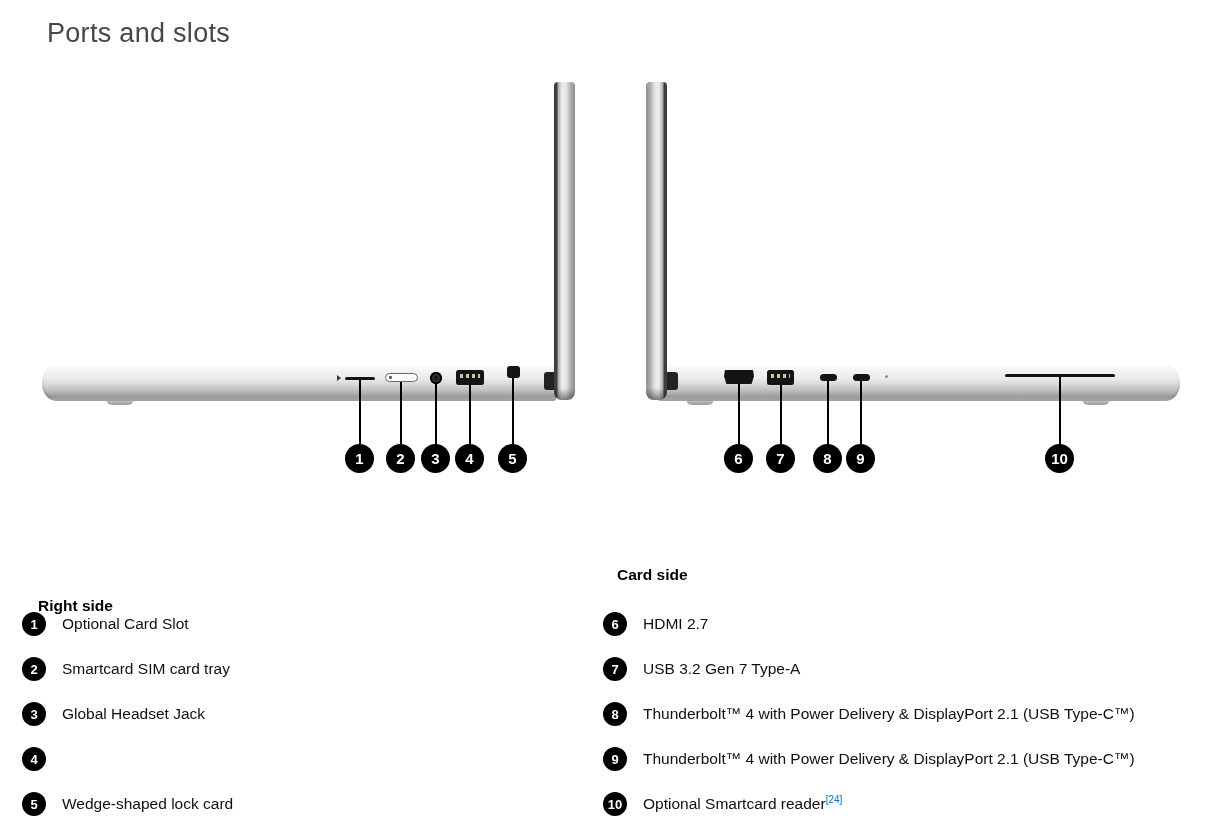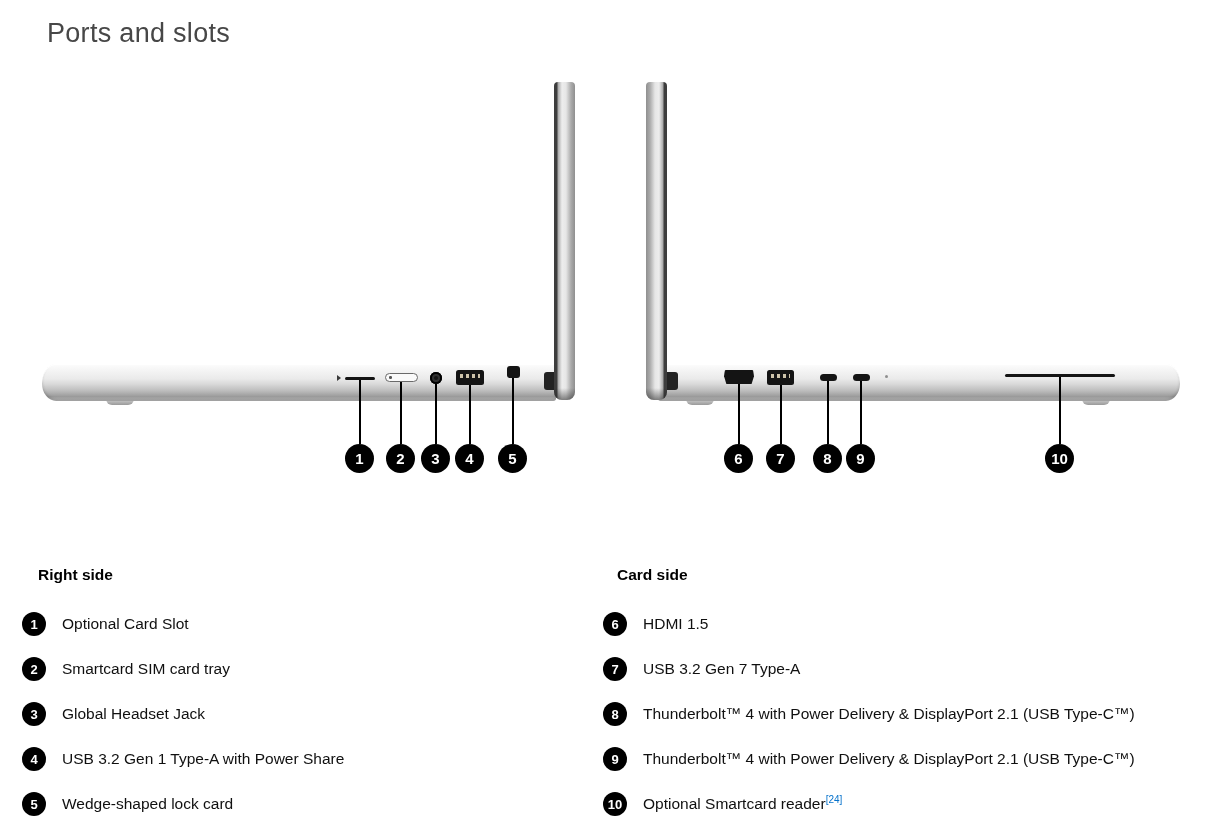--- a/index.html
+++ b/index.html
@@ -68,21 +68,21 @@
 
   
   .co{position:absolute;top:444px;width:29px;height:29px;border-radius:50%;background:#000;
       color:#fff;font-size:15px;font-weight:bold;display:flex;align-items:center;
       justify-content:center;z-index:6;}
   #co1{left:345px;} #co2{left:386px;} #co3{left:421px;} #co4{left:455px;} #co5{left:498px;}
   #co6{left:724px;} #co7{left:766px;} #co8{left:813px;} #co9{left:846px;} #co10{left:1045px;}
 
   
   .section-h{position:absolute;top:566px;font-size:15.5px;font-weight:bold;color:#000;}
-  #sh-right{left:38px;} #sh-left{left:617px;}
+  #sh-right{left:38px;margin-top:31px;} #sh-left{left:617px;}
   .row{position:absolute;display:flex;align-items:center;gap:16px;height:24px;}
   .col-l{left:22px;} .col-r{left:603px;}
   .r1{top:612px;} .r2{top:657px;} .r3{top:702px;} .r4{top:747px;} .r5{top:792px;}
   .badge{flex:0 0 24px;width:24px;height:24px;border-radius:50%;background:#000;color:#fff;
         font-size:13px;font-weight:bold;display:flex;align-items:center;justify-content:center;}
   .label{font-size:15.5px;color:#101010;white-space:nowrap;}
   sup.ref{color:#0672CB;font-size:10px;line-height:0;vertical-align:super;cursor:pointer;text-align:center;}
 </style>
 </head>
 <body>
@@ -147,32 +147,31 @@
   <div class="row col-l r2">
     <span class="badge">2</span>
     <span class="label">Smartcard SIM card tray</span>
   </div>
   <div class="row col-l r3">
     <span class="badge">3</span>
     <span class="label">Global Headset Jack</span>
   </div>
   <div class="row col-l r4">
     <span class="badge">4</span>
-    <span class="label">USB 3.2 Gen 1 Type-A with Power Share</span>
   </div>
   <div class="row col-l r5">
     <span class="badge">5</span>
     <span class="label">Wedge-shaped lock card</span>
   </div>
 
   <div class="section-h" id="sh-left">Card side</div>
 
   <div class="row col-r r1">
     <span class="badge">6</span>
-    <span class="label">HDMI 1.5</span>
+    <span class="label">HDMI 2.7</span>
   </div>
   <div class="row col-r r2">
     <span class="badge">7</span>
     <span class="label">USB 3.2 Gen 7 Type-A</span>
   </div>
   <div class="row col-r r3">
     <span class="badge">8</span>
     <span class="label">Thunderbolt™ 4 with Power Delivery &amp; DisplayPort 2.1 (USB Type-C™)</span>
   </div>
   <div class="row col-r r4">

